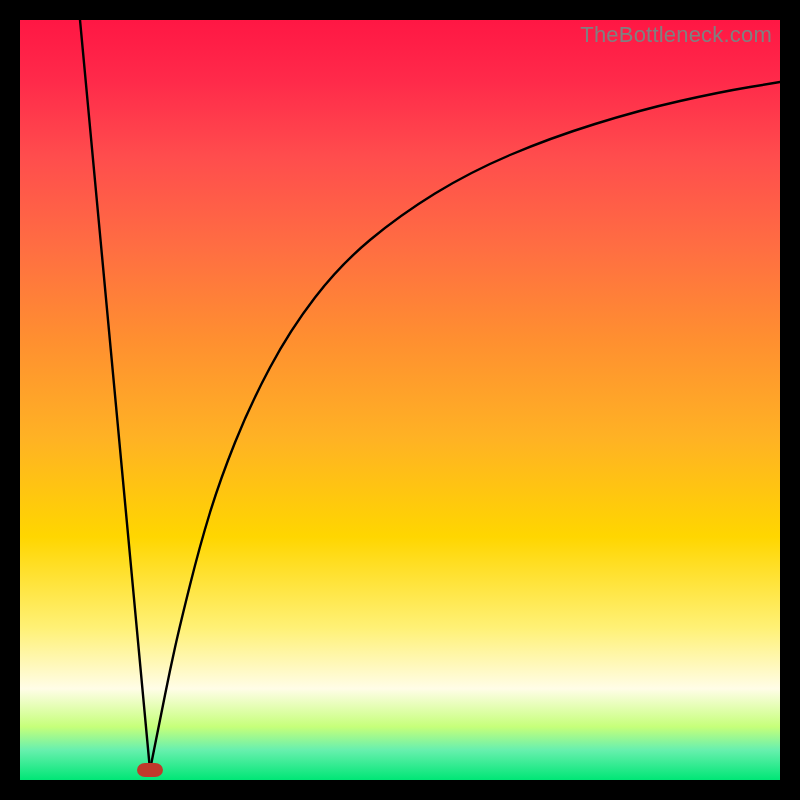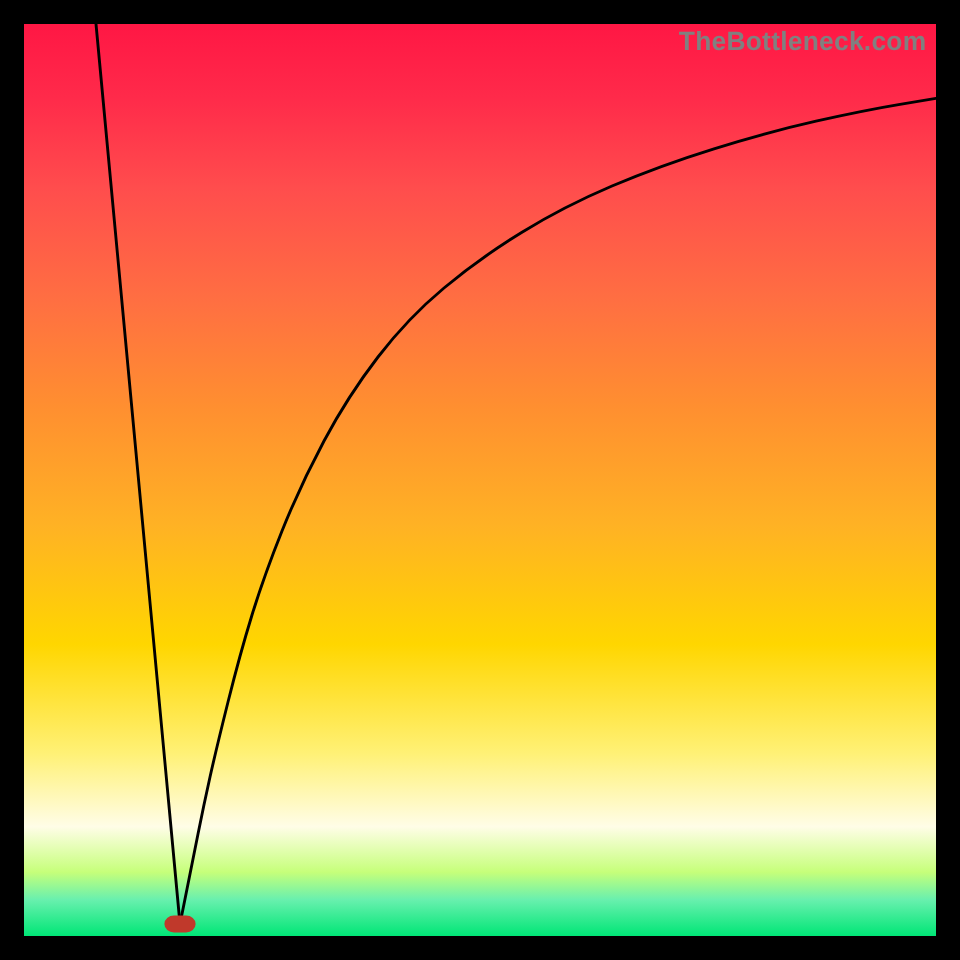--- a/index.html
+++ b/index.html
@@ -48,21 +48,21 @@
       #69f0ae 96%,
       #00e676 100%
     );
   }
   .watermark {
     position: absolute;
     top: 2px;
     right: 8px;
     color: #808080;
     font-size: 22px;
-    font-weight: 700;
+    font-weight: 400;
     letter-spacing: 0.2px;
     user-select: none;
   }
   .minimum-marker {
     position: absolute;
     width: 26px;
     height: 14px;
     background: #c0392b;
     border-radius: 8px / 7px;
     transform: translate(-50%, -50%);

